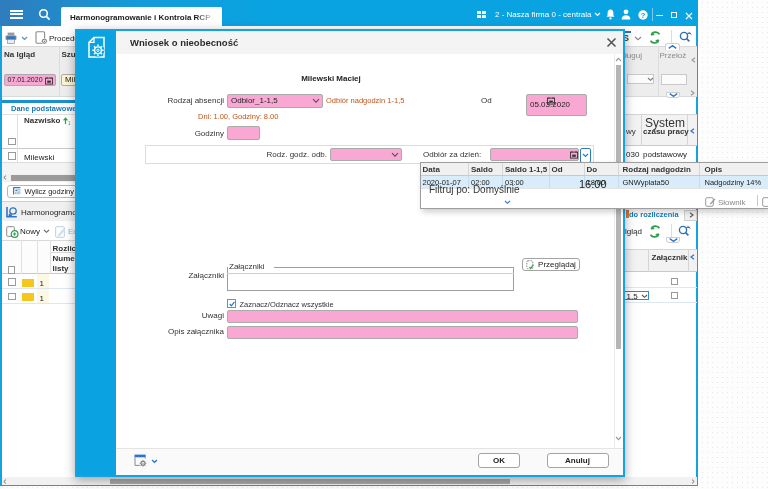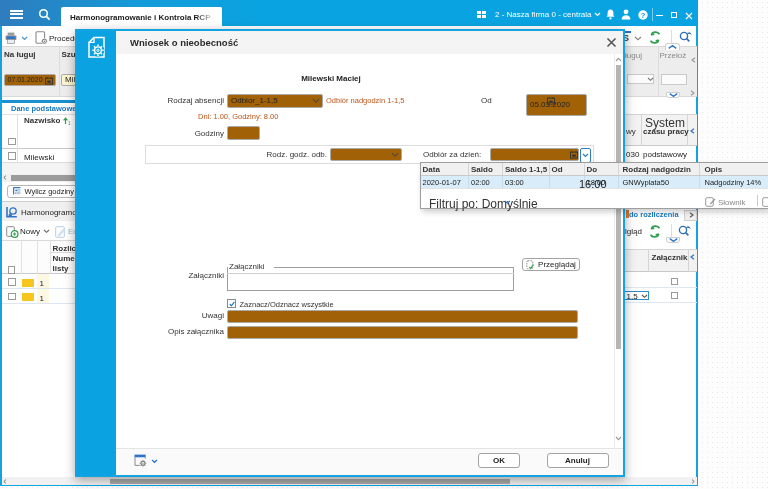--- a/index.html
+++ b/index.html
@@ -2,21 +2,21 @@
 <html><head>
 <meta charset="utf-8">
 <style>
 html,body{margin:0;padding:0;}
 body{width:768px;height:489px;overflow:hidden;background:#fdfdfd;background-image:radial-gradient(circle,#e8e8e8 0.6px,rgba(255,255,255,0) 0.7px);background-size:5px 5px;font-family:"Liberation Sans",sans-serif;font-size:8px;color:#222;}
 .a{position:absolute;}
 .b{font-weight:bold;}
 .win{position:absolute;left:0;top:0;width:698px;height:486px;background:#fff;border-left:2px solid #13a3e0;border-right:2px solid #13a3e0;border-bottom:2px solid #13a3e0;box-sizing:border-box;}
 .topbar{position:absolute;left:0;top:0;width:698px;height:26px;background:linear-gradient(90deg,#2e7cbd 0px,#149bd9 140px,#09a3e1 270px,#09a3e1 100%);}
 svg{display:block;}
-.inp{position:absolute;background:#a16207;border:1px solid #ababab;border-radius:2px;box-sizing:border-box;font-size:8px;color:#222;display:flex;align-items:center;padding-left:3px;}
+.inp{position:absolute;background:#f9a8d4;border:1px solid #ababab;border-radius:2px;box-sizing:border-box;font-size:8px;color:#222;display:flex;align-items:center;padding-left:3px;}
 .lbl{position:absolute;font-size:8px;color:#333;text-align:right;}
 .btn{position:absolute;background:#fff;border:1px solid #a3a3a3;border-radius:3px;box-sizing:border-box;display:flex;align-items:center;justify-content:center;font-size:8.5px;color:#222;}
 </style>
 </head>
 <body>
 
 <div class="win"></div>
 
 <div class="topbar"></div>
 
@@ -117,21 +117,21 @@
     <line x1="7.6" y1="7.6" x2="10.4" y2="10.4" stroke="#2f70b5" stroke-width="1.6"></line>
     <path d="M8.2 2.4 L12 2.4 M9.4 0.8 L12.2 3.6" stroke="#2f70b5" stroke-width="1"></path>
   </svg>
 
 <div class="a" style="left:665px;top:43px;width:15px;height:7px;background:#fff;border:1px solid #d0d0d0;border-bottom:none;border-radius:3px 3px 0 0;box-sizing:border-box;z-index:3;"></div>
 <svg class="a" style="left:668px;top:44.5px;z-index:3;" width="9" height="4" viewBox="0 0 9 4">
     <polyline points="0.7,3.3 4.5,0.7 8.3,3.3" fill="none" stroke="#2e74c9" stroke-width="1.4"></polyline>
   </svg>
 
 <div class="a" style="left:2px;top:45.5px;width:695px;height:51px;background:#ededed;border-top:1px solid #d9d9d9;border-bottom:1px solid #d9d9d9;box-sizing:border-box;"></div>
-<div class="a b" style="left:4px;top:50px;font-size:8px;color:#333;">Na ługuj</div>
+<div class="a b" style="left:4px;top:50px;font-size:8px;color:#333;">Na lgląd</div>
 <div class="a" style="left:58.5px;top:46.5px;width:1px;height:49px;background:#dcdcdc;"></div>
 <div class="a b" style="left:61.5px;top:50px;font-size:8px;color:#333;">Szukaj</div>
 
 <div class="inp" style="left:3.5px;top:74px;width:52.5px;height:11.5px;font-size:7px;padding-left:3px;">07.01.2020</div>
 <svg class="a" style="left:45px;top:76.5px;" width="8" height="8" viewBox="0 0 8 8">
     <rect x="0.45" y="1.1" width="7.1" height="6" fill="none" stroke="#333" stroke-width="0.9"></rect>
     <line x1="2" y1="0.2" x2="2" y2="1.8" stroke="#333" stroke-width="0.9"></line>
     <line x1="6" y1="0.2" x2="6" y2="1.8" stroke="#333" stroke-width="0.9"></line>
     <rect x="2.2" y="3.6" width="3.6" height="2.2" fill="#333"></rect>
   </svg>
@@ -448,21 +448,21 @@
 <div class="a" style="left:618.4px;top:175.5px;width:1px;height:12.5px;background:#c9dcea;"></div>
 <div class="a" style="left:699.4px;top:175.5px;width:1px;height:12.5px;background:#c9dcea;"></div>
 <div class="a" style="left:422.5px;top:178px;font-size:7.5px;color:#222;">2020-01-07</div>
 <div class="a" style="left:471px;top:178px;font-size:7.5px;color:#222;">02:00</div>
 <div class="a" style="left:505px;top:178px;font-size:7.5px;color:#222;">03:00</div>
 <div class="a" style="left:579px;top:178px;font-size:11px;color:#222;">16:00</div>
 <div class="a" style="left:586.5px;top:178px;font-size:7.5px;color:#222;">18:00</div>
 <div class="a" style="left:622.5px;top:178px;font-size:7.5px;color:#222;">GNWyplata50</div>
 <div class="a" style="left:704.5px;top:178px;font-size:7.5px;color:#222;white-space:nowrap;">Nadgodziny 14%</div>
 
-<div class="a" style="left:429px;top:197px;font-size:12px;color:#333;white-space:nowrap;">Filtruj po: Domyślnie</div>
+<div class="a" style="left:429px;top:184px;font-size:10px;color:#333;white-space:nowrap;">Filtruj po: Domyślnie</div>
 <svg class="a" style="left:504px;top:200px;" width="7" height="5" viewBox="0 0 7 5">
     <polyline points="1,1 3.5,3.3 6,1" fill="none" stroke="#2e74c9" stroke-width="1.1"></polyline>
   </svg>
 <svg class="a" style="left:705px;top:197px;" width="11" height="10" viewBox="0 0 11 10">
     <rect x="0.7" y="0.7" width="7.6" height="8.6" rx="1.4" fill="none" stroke="#9a9a9a" stroke-width="1"></rect>
     <path d="M5.4 6 L9.4 1.6 L10.4 2.6 L6.4 7 L5 7.4 Z" fill="#9a9a9a"></path>
   </svg>
 <div class="a" style="left:718px;top:198px;font-size:8px;color:#8a8a8a;">Słownik</div>
 <div class="a" style="left:756.5px;top:195px;width:1px;height:11px;background:#c9c9c9;"></div>
 <svg class="a" style="left:762px;top:197px;" width="8" height="10" viewBox="0 0 8 10">

